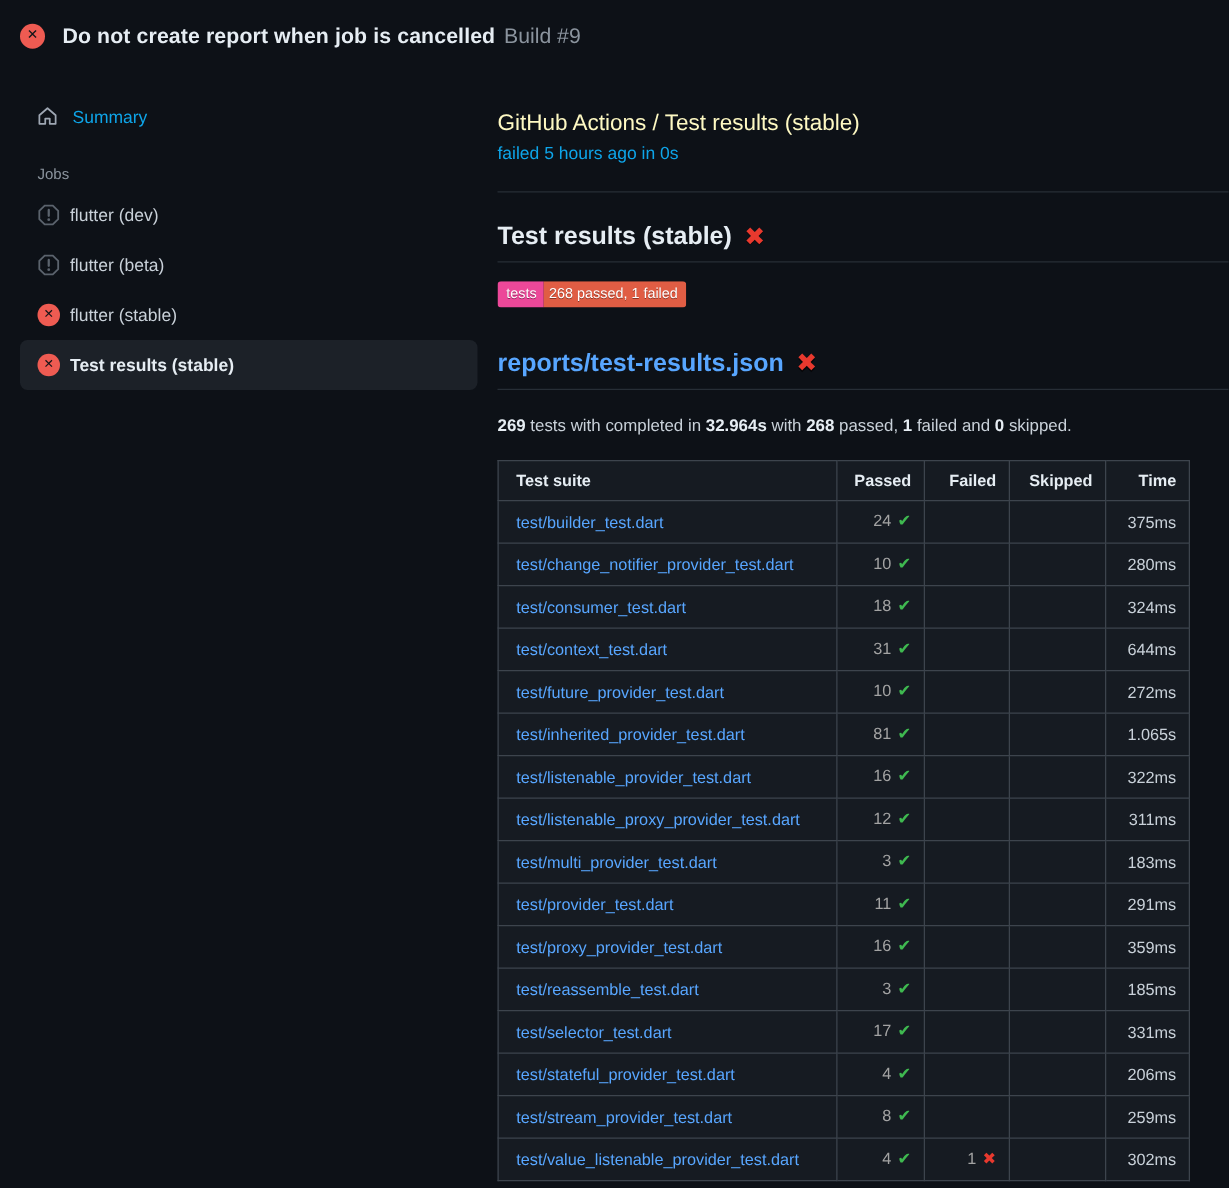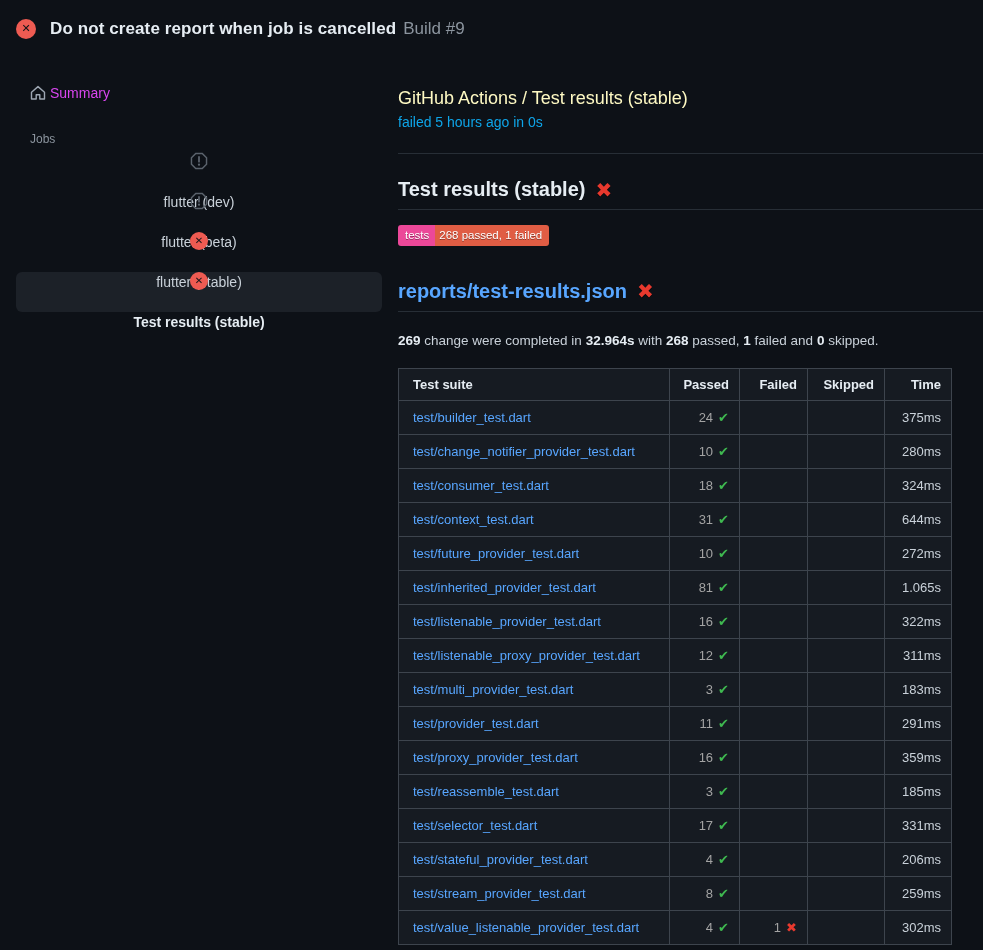--- a/index.html
+++ b/index.html
@@ -29,37 +29,36 @@
   .build-title { font-size: 17px; font-weight: 700; color: #e6edf3; letter-spacing: .1px; }
   .build-number { font-size: 17px; font-weight: 400; color: #8b949e; margin-left: 7px; }
 
   
   .layout { display: flex; align-items: flex-start; }
   .sidebar { width: 398px; flex: 0 0 398px; padding: 24px 16px 0 16px; }
   .main { flex: 1 1 auto; min-width: 0; padding: 32px 0 0 0; }
 
   
   .summary-item {
-    display: flex; align-items: center; gap: 4px;
+    display: flex; align-items: center; gap: 12px;
     padding: 2px 14px; height: 26px;
-    color: #d946ef; font-size: 14px;
+    color: #0ea5e9; font-size: 14px;
     cursor: pointer;
   }
   .summary-item svg { flex: 0 0 auto; }
   .jobs-heading {
     margin: 26px 0 6px 0; padding-left: 14px;
     font-size: 12px; color: #8b949e;
   }
   .job-item {
-    display: flex; align-items: center; gap: 24px;
+    display: flex; align-items: center; gap: 8px;
     height: 40px; padding: 0 14px;
     border-radius: 6px;
     font-size: 14px; color: #c9d1d9;
     cursor: pointer;
-    flex-direction: column;
   }
   .job-item.selected {
     background: #1c2128;
     color: #e6edf3; font-weight: 700;
   }
   .octagon-icon { flex: 0 0 auto; }
   .job-item .fail-circle { width: 18px; height: 18px; font-size: 10px; }
   .job-label { white-space: nowrap; }
 
   
@@ -181,21 +180,21 @@
     <div class="badge">
       <span class="badge-label">tests</span>
       <span class="badge-value">268 passed, 1 failed</span>
     </div>
 
     <h2 class="report-title">
       <a class="report-link">reports/test-results.json</a>
       <span class="heading-x">✖</span>
     </h2>
 
-    <p class="summary-line" id="summary-line"><span class="b">269</span><span> change were completed in </span><span class="b">32.964s</span><span> with </span><span class="b">268</span><span> passed, </span><span class="b">1</span><span> failed and </span><span class="b">0</span><span> skipped.</span></p>
+    <p class="summary-line" id="summary-line"><span class="b">269</span><span> tests with completed in </span><span class="b">32.964s</span><span> with </span><span class="b">268</span><span> passed, </span><span class="b">1</span><span> failed and </span><span class="b">0</span><span> skipped.</span></p>
 
     <table class="results-table">
       <colgroup>
         <col style="width:271px">
           <col style="width:70px">
           <col style="width:68px">
           <col style="width:77px">
           <col style="width:67px">
       </colgroup>
       <thead>

